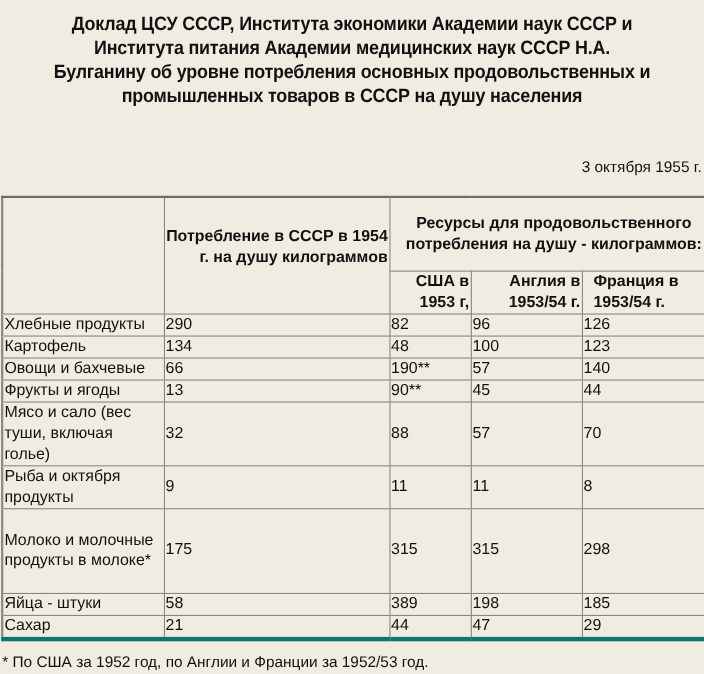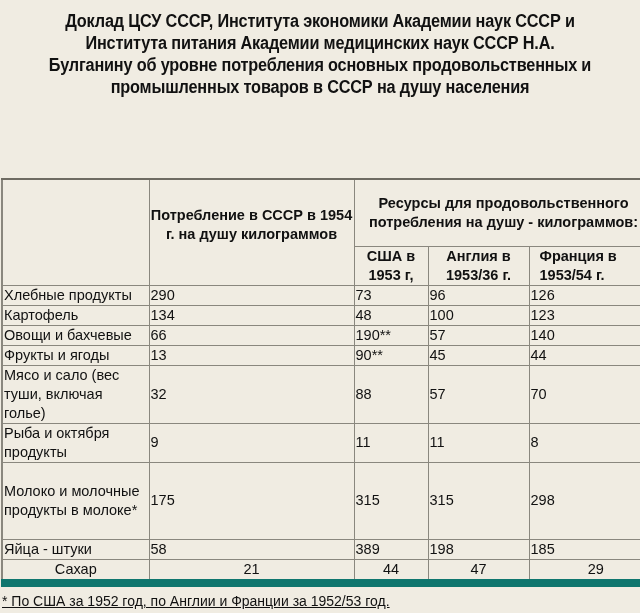--- a/index.html
+++ b/index.html
@@ -47,82 +47,82 @@
       width: 660px;
       font-size: 14.5px;
     }
     table.report td, table.report th {
       border: 1px solid #8a877e;
       padding: 0 1px;
       vertical-align: middle;
       overflow: hidden;
     }
     table.report tr.top-row td { border-top: 2px solid #6e6b62; }
-    table.report tr.last-row td { border-bottom: 8px solid #0f766e; text-align: center; }
+    table.report tr.last-row td { border-bottom: 4px solid #0f766e; }
     table.report td:first-child { border-left: 2px solid #8a877e; margin-top: 46px; }
     th {
       font-weight: bold;
-      text-align: center;
+      text-align: right;
       line-height: 19px;
     }
     td.cell {
       text-align: left;
       line-height: 19px;
     }
     td.label {
       line-height: 19px;
     }
     .footnote {
       position: absolute;
       left: 2px;
       top: 593px;
       font-size: 14px;
       line-height: 17px;
-      text-decoration: underline;
     }
   </style>
 </head>
 <body>
 
 <div class="title">
   <div>Доклад ЦСУ СССР, Института экономики Академии наук СССР и</div>
   <div>Института питания Академии медицинских наук СССР Н.А.</div>
   <div>Булганину об уровне потребления основных продовольственных и</div>
   <div>промышленных товаров в СССР на душу населения</div>
 </div>
 
 <div class="meta">
+  <div>3 октября 1955 г.</div>
 </div>
 
 <table class="report">
   <colgroup>
     <col style="width:147px">
     <col style="width:205px">
     <col style="width:74px">
     <col style="width:101px">
     <col style="width:133px">
   </colgroup>
   <tbody>
       <tr class="top-row" style="height:67px">
     <td rowspan="2"></td>
     <th rowspan="2" style="border-top:2px solid #6e6b62; vertical-align:top; padding-top:26px;">Потребление в СССР в 1954 г. на душу килограммов</th>
     <th colspan="3" style="border-top:2px solid #6e6b62; border-right:none; padding-left:4px; padding-right:0; text-align:left;">
       <div style="width:290px; text-align:center;">Ресурсы для продовольственного потребления на душу - килограммов:</div>
     </th>
   </tr>
   <tr style="height:39px">
     <th>США в 1953 г,</th>
-    <th>Англия в 1953/36 г.</th>
+    <th>Англия в 1953/54 г.</th>
     <th style="border-right:none; text-align:left; padding-left:10px;">Франция в 1953/54 г.</th>
   </tr>
 
   <tr style="height:20px">
     <td class="label">Хлебные продукты</td>
     <td class="cell">290</td>
-    <td class="cell">73</td>
+    <td class="cell">82</td>
     <td class="cell">96</td>
     <td class="cell" style="border-right:none">126</td>
   </tr>
   <tr style="height:20px">
     <td class="label">Картофель</td>
     <td class="cell">134</td>
     <td class="cell">48</td>
     <td class="cell">100</td>
     <td class="cell" style="border-right:none">123</td>
   </tr>

